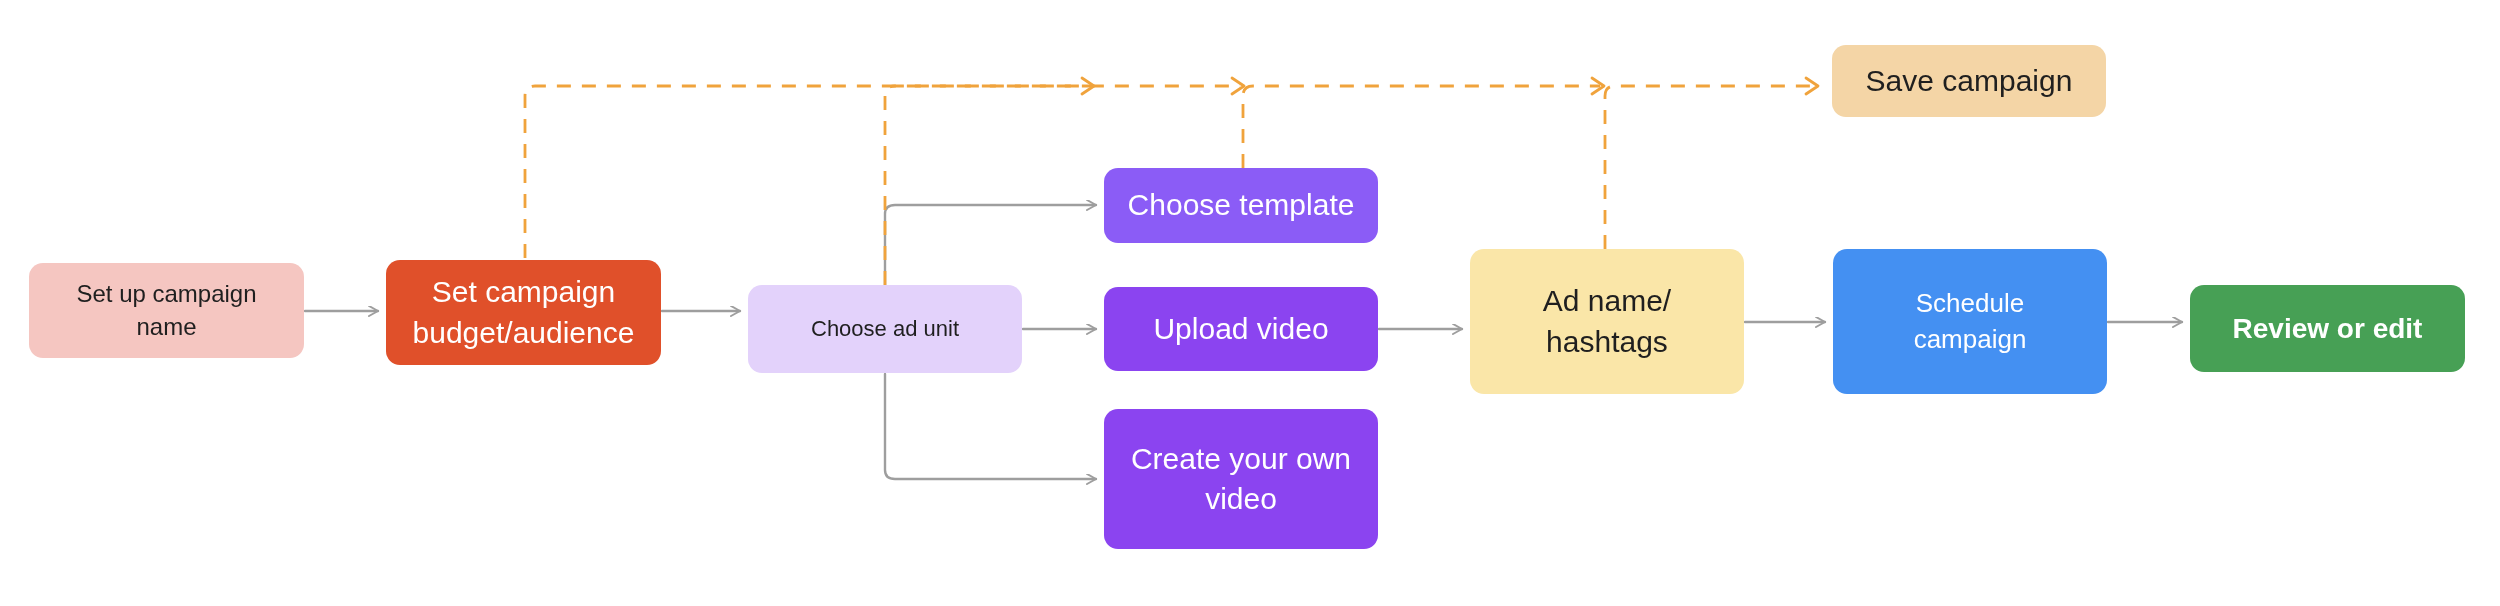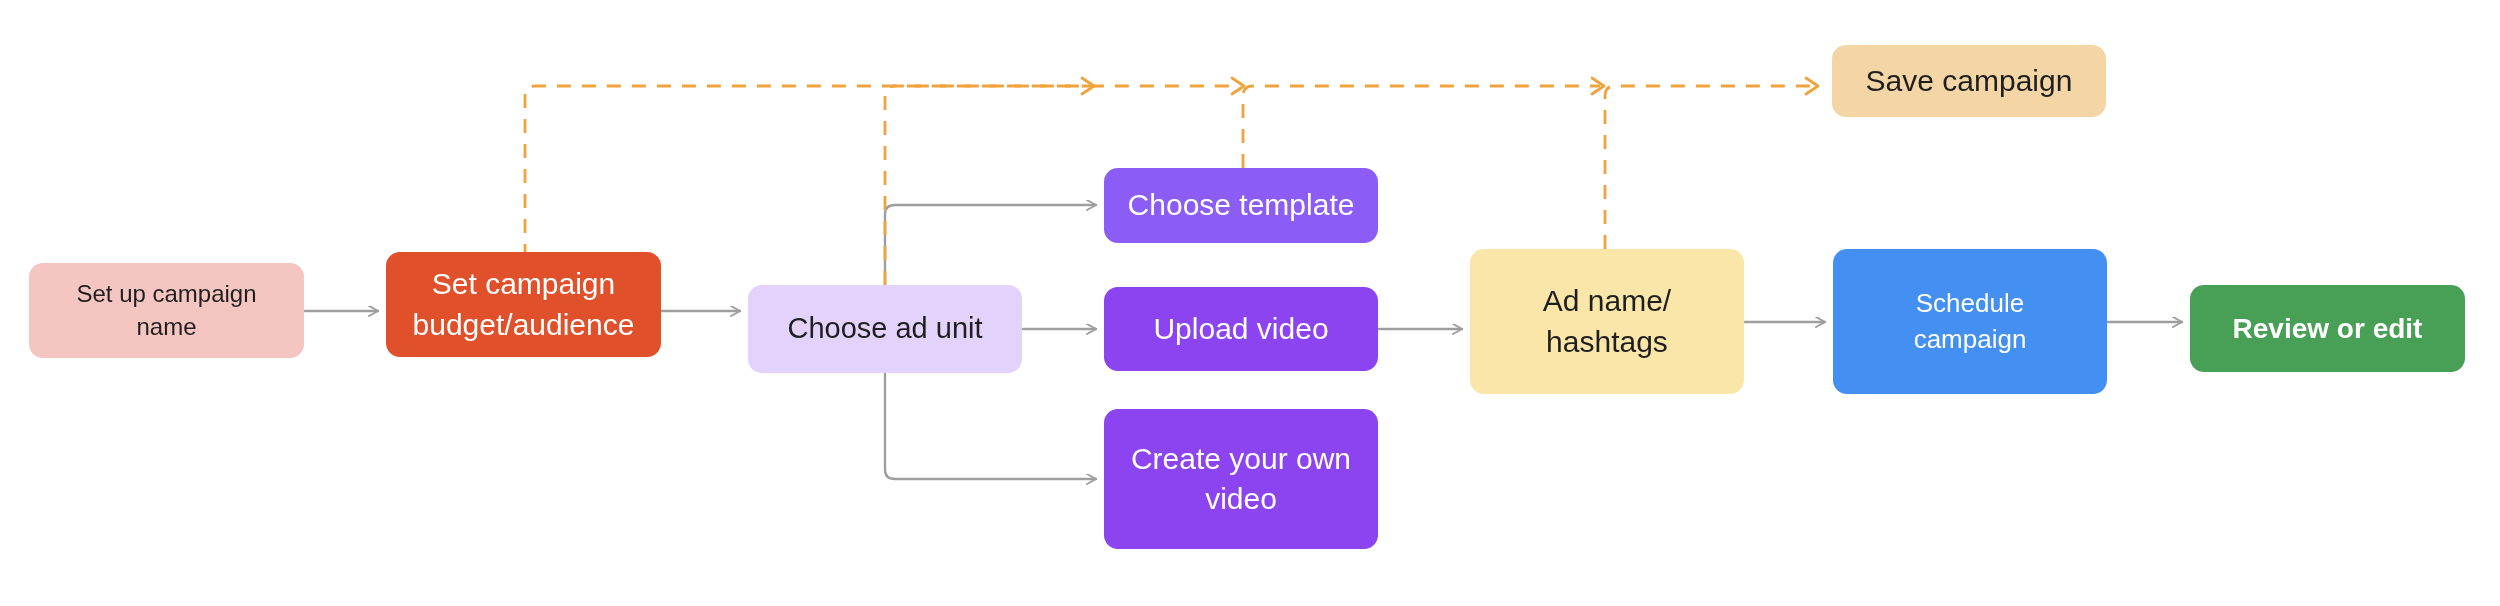--- a/index.html
+++ b/index.html
@@ -35,22 +35,22 @@
     border-radius: 14px;
     line-height: 1.35;
     padding: 4px 10px;
     -webkit-font-smoothing: antialiased;
   }
   .node .lbl {
     display: block;
     white-space: pre-line;
   }
   .n-setup-name     { left: 29px;   top: 263px; width: 275px; height: 95px;  background: #f5c6c1; color: #1f1f1f;  font-size: 24px; }
-  .n-budget         { left: 386px;  top: 252px; width: 275px; height: 105px; background: #e0502a; color: #ffffff; font-size: 30px; }
-  .n-ad-unit        { left: 748px;  top: 285px; width: 274px; height: 88px;  background: #e3d2fb; color: #1f1f1f;  font-size: 29px; }
+  .n-budget         { left: 386px;  top: 260px; width: 275px; height: 105px; background: #e0502a; color: #ffffff; font-size: 30px; }
+  .n-ad-unit        { left: 748px;  top: 285px; width: 274px; height: 88px;  background: #e3d2fb; color: #1f1f1f;  font-size: 22px; }
   .n-template       { left: 1104px; top: 168px; width: 274px; height: 75px;  background: #8b5cf6; color: #ffffff; font-size: 30px; }
   .n-upload         { left: 1104px; top: 287px; width: 274px; height: 84px;  background: #8b44f0; color: #ffffff; font-size: 30px; }
   .n-create         { left: 1104px; top: 409px; width: 274px; height: 140px; background: #8b44f0; color: #ffffff; font-size: 30px; }
   .n-adcopy         { left: 1470px; top: 249px; width: 274px; height: 145px; background: #fae6a8; color: #1f1f1f;  font-size: 30px; }
   .n-schedule       { left: 1833px; top: 249px; width: 274px; height: 145px; background: #4490f2; color: #ffffff; font-size: 26px; }
   .n-review         { left: 2190px; top: 285px; width: 275px; height: 87px;  background: #47a055; color: #ffffff; font-size: 28px; font-weight: bold; }
   .n-save           { left: 1832px; top: 45px;  width: 274px; height: 72px;  background: #f4d5a6; color: #1f1f1f;  font-size: 30px; }
 </style>
 </head>
 <body>

